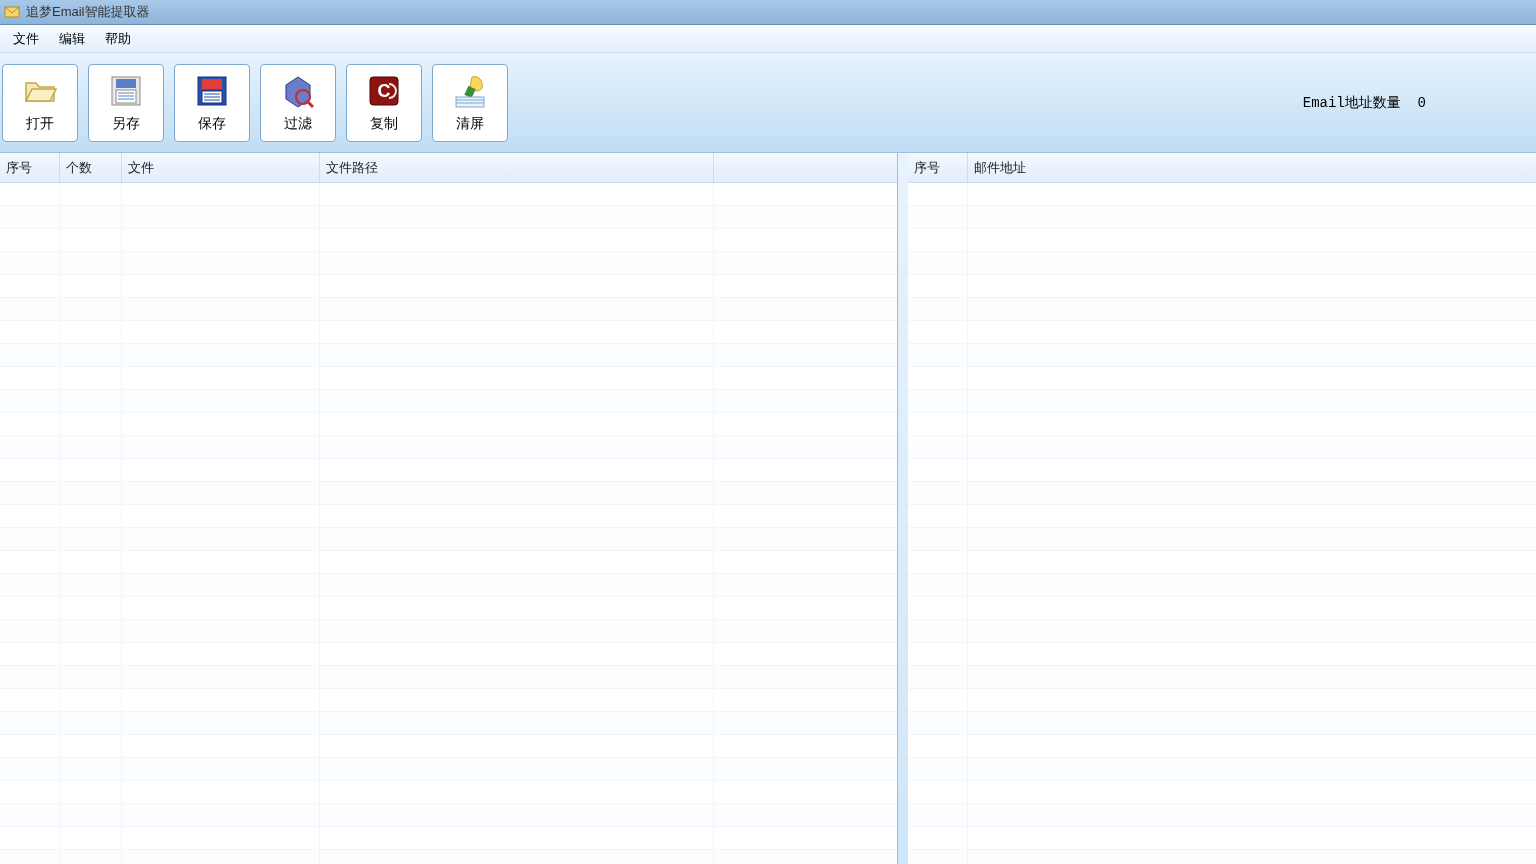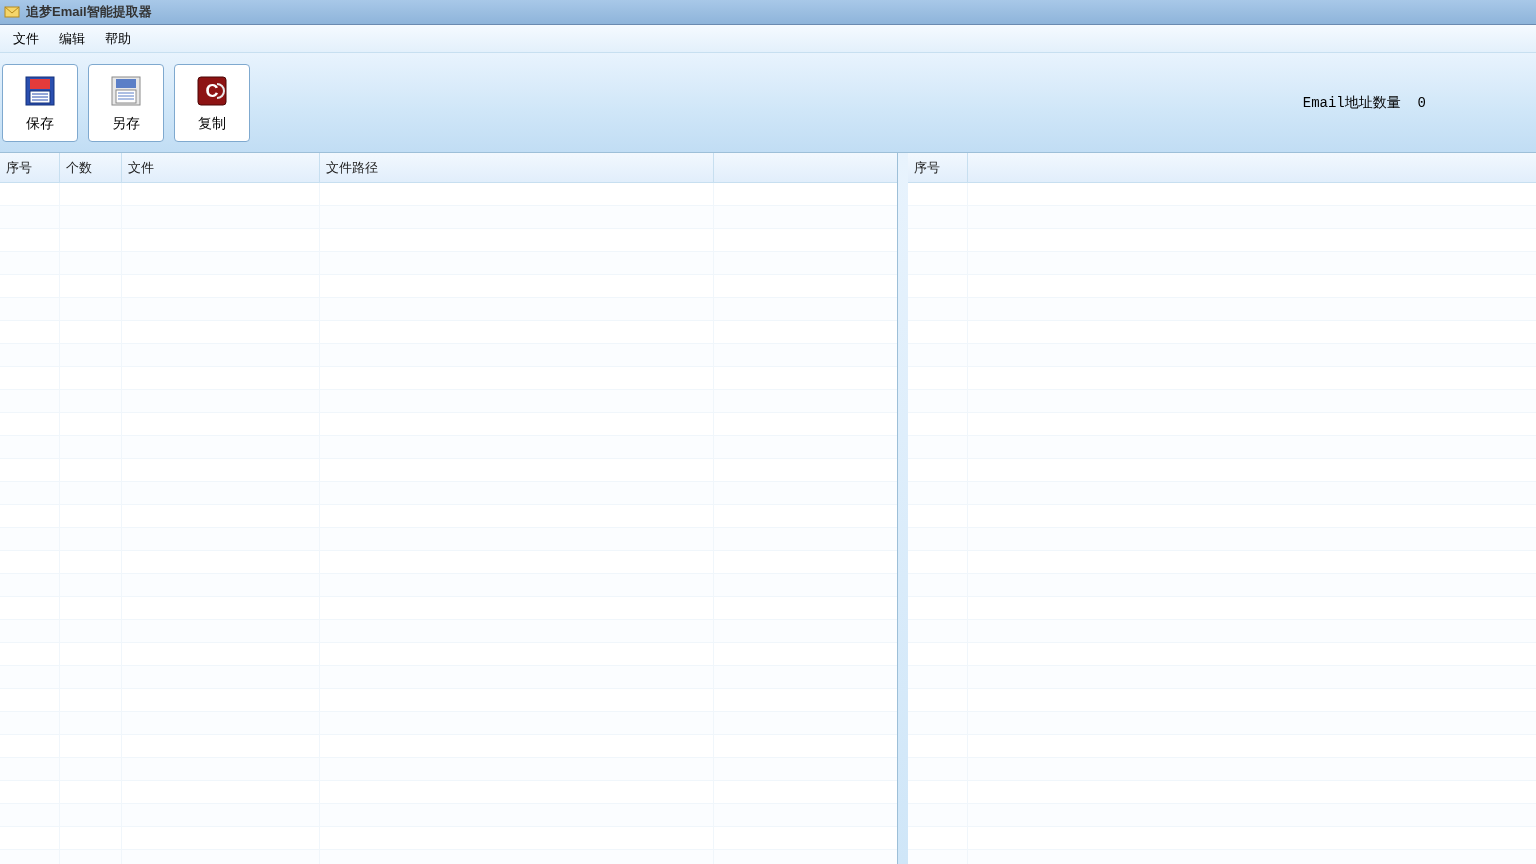--- a/index.html
+++ b/index.html
@@ -1,17 +1,17 @@
 <!DOCTYPE html>
 <html><head>
 <meta charset="utf-8">
 <style>
   * { box-sizing: border-box; margin: 0; padding: 0; }
   html, body { width: 1536px; height: 864px; font-family: "Microsoft YaHei", SimSun, Arial, sans-serif; font-size: 13px; overflow: hidden; background:#fff;}
-  .titlebar { height: 25px; background: linear-gradient(to bottom, #a8c8e8, #8eb4da); display:flex; align-items:center; padding-left:4px; color:#333; font-weight:bold; border-bottom:1px solid #6a8ab0;}
+  .titlebar { height: 25px; background: linear-gradient(to bottom, #a8c8e8, #8eb4da); display:flex; align-items:center; padding-left:4px; color:#333; font-weight:normal; border-bottom:1px solid #6a8ab0;}
   .titlebar .app-icon { width:16px; height:16px; margin-right:6px; display:flex; align-items:center; justify-content:center;}
   .menubar { height: 28px; background: linear-gradient(to bottom, #f5faff, #e3f0fb); display:flex; align-items:center; padding-left:3px; border-bottom:1px solid #c7dff0;}
   .menubar .menu-item { padding:3px 10px; cursor:default;}
   .toolbar { height: 100px; background: linear-gradient(to bottom, #e8f3fd, #cfe6f8 60%, #c1ddf4); display:flex; align-items:center; padding:0 4px; border-bottom:1px solid #9dbfd8; position:relative;}
   .tool-btn { width: 76px; height: 78px; background:#fff; border:1px solid #7fa9cf; border-radius:4px; margin-right:10px; display:flex; flex-direction:column; align-items:center; justify-content:center; cursor:pointer;}
   .tool-btn:first-child { margin-left:-2px;}
   .tool-btn .icon-box { width:36px; height:36px; display:flex; align-items:center; justify-content:center; margin-bottom:6px;}
   .tool-btn .label { font-size:14px;}
   .count-wrap { position:absolute; right:110px; top:50%; transform:translateY(-50%); font-family: SimSun, "Courier New", monospace; font-size:14px;}
   .content { display:flex; height: calc(864px - 25px - 28px - 100px); }
@@ -42,52 +42,83 @@
 <div class="menubar">
   <div class="menu-item">文件</div>
   <div class="menu-item">编辑</div>
   <div class="menu-item">帮助</div>
 </div>
 
 <div class="toolbar">
   <div class="tool-btn">
     <span class="icon-box">
       <svg width="36" height="36" viewBox="0 0 36 36">
+          <path d="M4 10h10l3 4h15v14H4z" fill="#f6e7b4" stroke="#c9a84a" stroke-width="1.5"></path>
+          <path d="M4 28 L10 16 H34 L28 28 Z" fill="#f9eec6" stroke="#c9a84a" stroke-width="1.5"></path>
+        </svg>
+    </span>
+    <span class="label">打开</span>
+  </div>
+  <div class="tool-btn">
+    <span class="icon-box">
+      <svg width="36" height="36" viewBox="0 0 36 36">
+          <rect x="4" y="4" width="28" height="28" fill="#e8e8e8" stroke="#8a8a8a"></rect>
+          <rect x="8" y="6" width="20" height="9" fill="#5b7fc7"></rect>
+          <rect x="8" y="17" width="20" height="13" fill="#fff" stroke="#8a8a8a"></rect>
+          <line x1="10" y1="20" x2="26" y2="20" stroke="#5b7fc7"></line>
+          <line x1="10" y1="23" x2="26" y2="23" stroke="#5b7fc7"></line>
+          <line x1="10" y1="26" x2="26" y2="26" stroke="#5b7fc7"></line>
+        </svg>
+    </span>
+    <span class="label">另存</span>
+  </div>
+  <div class="tool-btn">
+    <span class="icon-box">
+      <svg width="36" height="36" viewBox="0 0 36 36">
           <rect x="4" y="4" width="28" height="28" fill="#2a4fb0" stroke="#13307a"></rect>
           <rect x="8" y="6" width="20" height="10" fill="#e43b3b"></rect>
           <rect x="8" y="18" width="20" height="12" fill="#fff" stroke="#13307a"></rect>
           <line x1="10" y1="21" x2="26" y2="21" stroke="#2a4fb0"></line>
           <line x1="10" y1="24" x2="26" y2="24" stroke="#2a4fb0"></line>
           <line x1="10" y1="27" x2="26" y2="27" stroke="#2a4fb0"></line>
         </svg>
     </span>
     <span class="label">保存</span>
   </div>
   <div class="tool-btn">
     <span class="icon-box">
       <svg width="36" height="36" viewBox="0 0 36 36">
-          <rect x="4" y="4" width="28" height="28" fill="#e8e8e8" stroke="#8a8a8a"></rect>
-          <rect x="8" y="6" width="20" height="9" fill="#5b7fc7"></rect>
-          <rect x="8" y="17" width="20" height="13" fill="#fff" stroke="#8a8a8a"></rect>
-          <line x1="10" y1="20" x2="26" y2="20" stroke="#5b7fc7"></line>
-          <line x1="10" y1="23" x2="26" y2="23" stroke="#5b7fc7"></line>
-          <line x1="10" y1="26" x2="26" y2="26" stroke="#5b7fc7"></line>
-        </svg>
-    </span>
-    <span class="label">另存</span>
+          <path d="M18 4 L30 12 L30 26 L18 34 L6 26 L6 12 Z" fill="#6b7cc9" stroke="#2b3c89"></path>
+          <circle cx="23" cy="24" r="7" fill="none" stroke="#c23030" stroke-width="2"></circle>
+          <line x1="28" y1="29" x2="33" y2="34" stroke="#c23030" stroke-width="3"></line>
+        </svg>
+    </span>
+    <span class="label">过滤</span>
   </div>
   <div class="tool-btn">
     <span class="icon-box">
       <svg width="36" height="36" viewBox="0 0 36 36">
           <rect x="4" y="4" width="28" height="28" rx="3" fill="#8d1313" stroke="#4a0707"></rect>
           <text x="18" y="24" font-size="18" font-weight="bold" text-anchor="middle" fill="#fff">C</text>
           <path d="M23 11 A7 7 0 1 1 23 25" fill="none" stroke="#e8e8e8" stroke-width="2"></path>
         </svg>
     </span>
     <span class="label">复制</span>
+  </div>
+  <div class="tool-btn">
+    <span class="icon-box">
+      <svg width="36" height="36" viewBox="0 0 36 36">
+          <path d="M20 4 Q28 2 30 10 Q32 18 24 18 L18 14 Z" fill="#f6d95b" stroke="#c9a82a"></path>
+          <rect x="14" y="14" width="8" height="10" fill="#3a8f3a" transform="rotate(25 18 19)"></rect>
+          <rect x="4" y="24" width="28" height="10" fill="#e8f3fd" stroke="#7fa9cf"></rect>
+          <line x1="4" y1="27" x2="32" y2="27" stroke="#7fa9cf"></line>
+          <line x1="4" y1="30" x2="32" y2="30" stroke="#7fa9cf"></line>
+        </svg>
+    </span>
+    <span class="label">清屏</span>
   </div>
   <div class="count-wrap">
     <span>Email地址数量</span>&nbsp;&nbsp;<span>0</span>
   </div>
 </div>
 
 <div class="content">
   <div class="pane-left">
     <div class="table-header" id="left-header">
         <div class="th" style="width: 60px;">序号</div>
@@ -306,20 +337,21 @@
           <div class="cell-div" style="width: 198px;"></div>
           <div class="cell-div" style="width: 394px;"></div>
           <div class="cell-div" style="width: 184px; border-right: none; flex: 1 1 0%;"></div>
         </div>
       </div>
   </div>
   <div class="pane-gap"></div>
   <div class="pane-right">
     <div class="table-header" id="right-header">
         <div class="th" style="width: 60px;">序号</div>
+        <div class="th" style="width: 540px; border-right: none; flex: 1 1 0%;">邮件地址</div>
       </div>
     <div class="table-body" id="right-body">
         <div class="row-stripe">
           <div class="cell-div" style="width: 60px;"></div>
           <div class="cell-div" style="width: 540px; border-right: none; flex: 1 1 0%;"></div>
         </div>
         <div class="row-stripe">
           <div class="cell-div" style="width: 60px;"></div>
           <div class="cell-div" style="width: 540px; border-right: none; flex: 1 1 0%;"></div>
         </div>

